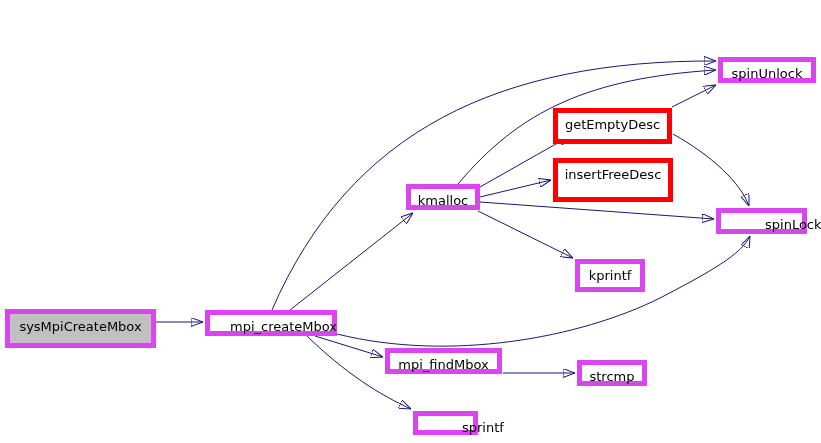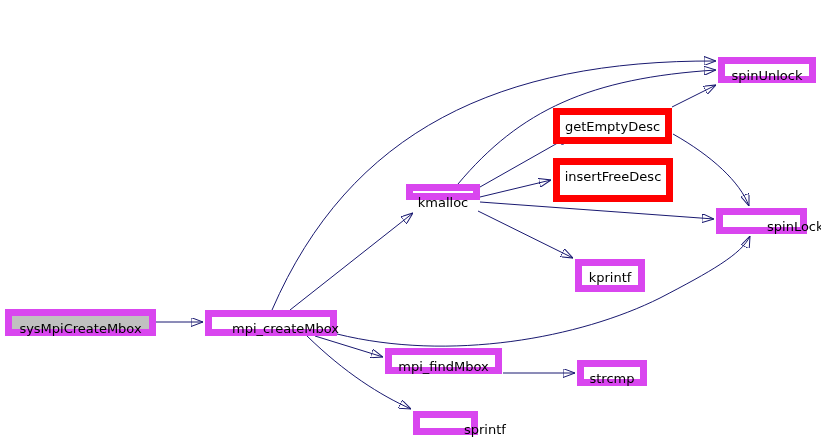--- a/index.html
+++ b/index.html
@@ -24,21 +24,21 @@
     height: 443px;
   }
   #edges path {
     fill: none;
     stroke: #191970;
     stroke-width: 1;
   }
   .node {
     position: absolute;
     box-sizing: border-box;
-    border: 7px solid #d946ef;
+    border: 5px solid #d946ef;
     background: #ffffff;
     color: #000000;
     font-size: 13px;
     line-height: 24px;
     text-align: center;
     white-space: nowrap;
     cursor: pointer;
   }
   .node.current {
     background: #c0c0c0;
@@ -68,25 +68,25 @@
     <path d="M480,187 L570,136" marker-end="url(#arrow)"></path>
     <path d="M480,197 L551,180" marker-end="url(#arrow)"></path>
     <path d="M480,202 L714,219" marker-end="url(#arrow)"></path>
     <path d="M478,211 L573,258" marker-end="url(#arrow)"></path>
     <path d="M458,184 C520,110 590,78 716,70" marker-end="url(#arrow)"></path>
     <path d="M672,107 L716,85" marker-end="url(#arrow)"></path>
     <path d="M673,134 C712,156 740,182 749,206" marker-end="url(#arrow)"></path>
     <path d="M503,373 L575,373" marker-end="url(#arrow)"></path>
   </svg>
 
-  <div class="node current" style="left:5px; top:309px; width:151px; height:27px; line-height:25px;">sysMpiCreateMbox</div>
+  <div class="node current" style="left:5px; top:309px; width:151px; height:39px; line-height:25px;">sysMpiCreateMbox</div>
 
   <div class="node" style="left:205px; top:310px; width:132px; height:26px;padding-left:20px;">mpi_createMbox</div>
 
-  <div class="node" style="left:406px; top:184px; width:74px; height:16px;">kmalloc</div>
+  <div class="node" style="left:406px; top:184px; width:74px; height:26px;">kmalloc</div>
 
   <div class="node truncated" style="left:553px; top:108px; width:119px; height:36px;">getEmptyDesc</div>
 
   <div class="node truncated" style="left:553px; top:158px; width:120px; height:44px;">insertFreeDesc</div>
 
   <div class="node" style="left:718px; top:57px; width:98px; height:26px;">spinUnlock</div>
 
   <div class="node" style="left:716px; top:208px; width:91px; height:26px;padding-left:44px;">spinLock</div>
 
   <div class="node" style="left:575px; top:259px; width:70px; height:33px;">kprintf</div>

